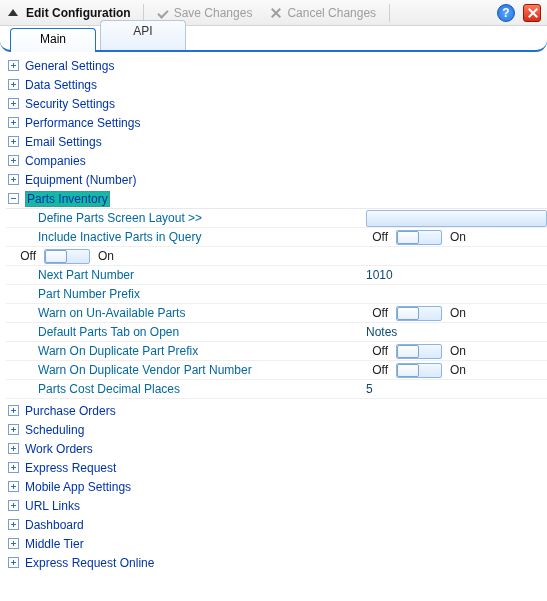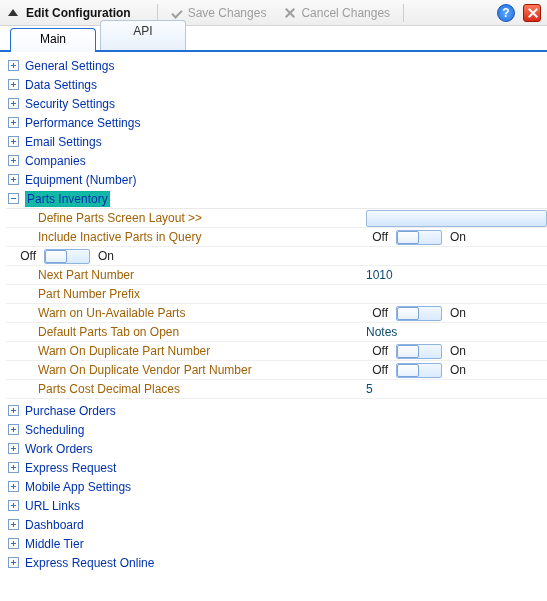--- a/index.html
+++ b/index.html
@@ -18,21 +18,21 @@
   html,body{margin:0;padding:0;background:#fff;color:var(--text);}
   .app{width:547px;border:0;}
   
   .toolbar{
     display:flex;align-items:center;height:26px;
     background:linear-gradient(#fafafa,#ededed);
     border-bottom:1px solid #d5d5d5;
     padding-left:4px;gap:4px;
   }
   .chevron{width:0;height:0;border-left:5px solid transparent;border-right:5px solid transparent;border-bottom:7px solid #333;margin:0 4px;}
-  .toolbar b{font-weight:600;color:#111;margin-right:20px;}
+  .toolbar b{font-weight:600;color:#111;margin-right:6px;}
   .sep{width:1px;height:18px;background:#cfcfcf;margin:0 2px;}
   .tbtn{display:flex;align-items:center;gap:5px;padding:2px 6px;color:var(--muted);border:1px solid transparent;border-radius:3px;white-space:nowrap;}
   .icon{display:inline-block;position:relative;}
   .icon-check{width:12px;height:12px;}
   .icon-check::after{
     content:"";position:absolute;left:1px;top:3px;width:8px;height:4px;
     border-left:2px solid var(--muted);border-bottom:2px solid var(--muted);
     transform:rotate(-45deg);
   }
   .icon-x{width:12px;height:12px;}
@@ -40,34 +40,34 @@
     content:"";position:absolute;left:5px;top:0;width:2px;height:12px;background:var(--muted);
   }
   .icon-x::before{transform:rotate(45deg);}
   .icon-x::after{transform:rotate(-45deg);}
   .spacer{flex:1;}
   .help{width:18px;height:18px;border-radius:50%;background:radial-gradient(circle,#5aa8ff,#1f6fe0);display:flex;align-items:center;justify-content:center;color:#fff;font-weight:700;border:1px solid #1557b5;}
   .close{width:18px;height:18px;border-radius:3px;background:linear-gradient(#ff7b5b,#d82a18);border:1px solid #9c1700;position:relative;margin:0 6px 0 4px;}
   .close::before,.close::after{content:"";position:absolute;left:8px;top:2px;width:2px;height:12px;background:#fff;}
   .close::before{transform:rotate(45deg);} .close::after{transform:rotate(-45deg);}
   
-  .tabstrip{display:flex;align-items:flex-end;height:26px;padding-left:10px;border-bottom:2px solid var(--sel-blue);}
+  .tabstrip{display:flex;align-items:flex-end;height:26px;padding-left:10px;border-bottom:2px solid var(--sel-blue);border-radius:11px;}
   .tab{width:86px;height:30px;line-height:20px;text-align:center;border:1px solid #b8c7d9;border-bottom:none;border-radius:4px 4px 0 0;background:linear-gradient(#f9fcff,#e9f1fb);color:#333;margin-right:4px;}
   .tab.active{background:linear-gradient(#fff,#f6faff);border-color:var(--sel-blue);color:#000;position:relative;top:2px;height:24px;z-index:2;}
   
   .page{padding:4px 0 8px 6px;}
   .node{display:flex;align-items:center;height:19px;gap:6px;padding-left:2px;}
   .expander{width:11px;height:11px;border:1px solid #7a9fce;background:#fff;position:relative;flex:0 0 11px;}
   .expander::before{content:"";position:absolute;left:2px;top:4px;width:5px;height:1px;background:#3b6bb3;}
   .expander.plus::after{content:"";position:absolute;left:4px;top:2px;width:1px;height:5px;background:#3b6bb3;}
   .node a{color:var(--blue-link);text-decoration:none;}
   .node.selected a{border:1px dotted #777;padding:0 1px;background:#14b8a6;}
   .props{margin:0 0 2px 0;border-top:1px solid #e9e9e9;}
   .prow{display:flex;align-items:center;height:19px;border-bottom:1px solid #efefef;}
-  .prow .plabel{flex:0 0 352px;padding-left:32px;color:#a16207;white-space:nowrap;overflow:hidden;}
+  .prow .plabel{flex:0 0 352px;padding-left:32px;color:#0369a1;white-space:nowrap;overflow:hidden;}
   .prow .pval{flex:1;padding-left:8px;display:flex;align-items:center;gap:8px;}
   .prow .pval .txt{color:#0c4a6e;}
   .longbtn{flex:1;height:17px;border:1px solid #9db9de;border-radius:2px;background:linear-gradient(#f4faff,#d4e6fb);}
   
   .toggle{width:46px;height:15px;border:1px solid #8fb4e2;background:linear-gradient(#f1f8ff,#d9eaff);position:relative;border-radius:2px;}
   .toggle .knob{position:absolute;top:0;left:0;width:22px;height:13px;border:1px solid #7aa4da;border-radius:2px;background:linear-gradient(#fefefe,#e7f1fc);}
   .off-label{color:#222;width:22px;text-align:right;}
   .on-label{color:#222;}
 </style>
 </head>
@@ -192,21 +192,21 @@
     </div>
 
     <div class="prow">
       <div class="plabel">Default Parts Tab on Open</div>
       <div class="pval">
             <span class="txt">Notes</span>
           </div>
     </div>
 
     <div class="prow">
-      <div class="plabel">Warn On Duplicate Part Number</div>
+      <div class="plabel">Warn On Duplicate Part Prefix</div>
       <div class="pval">
         <span class="off-label">Off</span>
         <div class="toggle">
               <div class="knob"></div>
             </div>
         <span class="on-label">On</span>
       </div>
     </div>
 
     <div class="prow">

